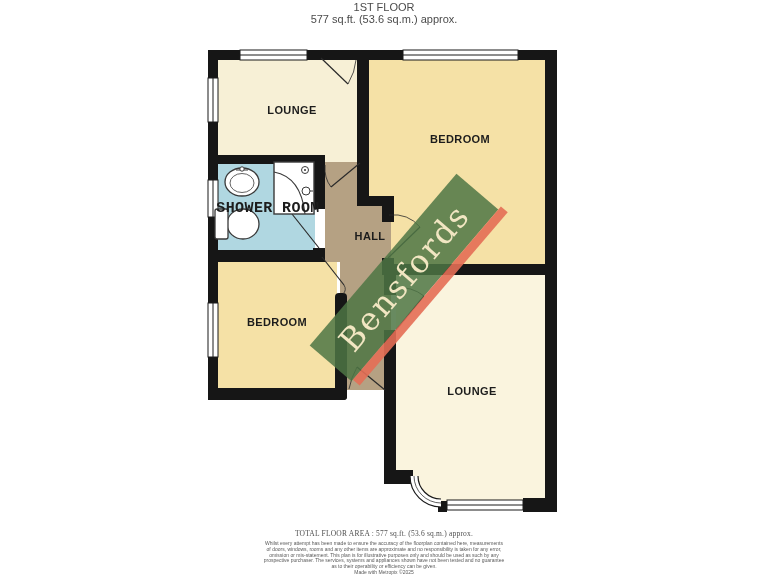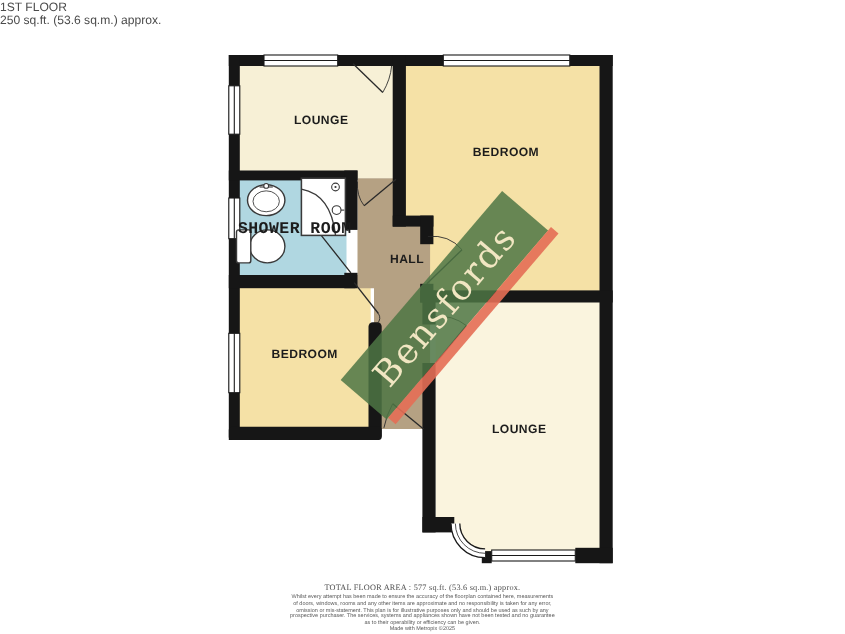--- a/index.html
+++ b/index.html
@@ -1,18 +1,18 @@
 <!DOCTYPE html>
 <html><head>
 <meta charset="utf-8">
 <style>
   html,body{margin:0;padding:0;background:#ffffff;}
   body{width:768px;height:576px;position:relative;overflow:hidden;
        font-family:"Liberation Sans",sans-serif;}
-  .titleblock{position:absolute;left:0;right:0;top:1px;
+  .titleblock{position:absolute;left:0;right:0;top:1px;text-align:center;
        color:#4b4b4b;font-size:11px;line-height:12px;}
   .plan{position:absolute;left:0;top:0;width:768px;height:576px;}
   .room-label{position:absolute;transform:translate(-50%,-50%);
        font-size:11px;font-weight:700;color:#1c1c1c;letter-spacing:.4px;
        white-space:nowrap;z-index:30;}
   .lbl-kitchen{left:292px;top:110px;}
   .lbl-bedroom-right{left:460px;top:139px;}
   .lbl-shower{left:268px;top:208px;font-size:15px;font-family:Liberation Mono, monospace;}
   .lbl-hall{left:354px;top:236px;margin-left:16px;}
   .lbl-bedroom-left{left:277px;top:322px;}
@@ -26,21 +26,21 @@
        background:rgba(228,110,85,0.9);}
   .footer{position:absolute;left:0;right:0;top:529px;text-align:center;z-index:5;}
   .footer-area{font-size:7.5px;color:#4f4f4f;letter-spacing:.2px;font-family:Liberation Serif, serif;}
   .footer-disclaimer{margin-top:3px;font-size:5px;line-height:5.8px;color:#5a5a5a;}
 </style>
 </head>
 <body>
 
 <div class="titleblock">
   <div>1ST FLOOR</div>
-  <div>250 sq.ft. (53.6 sq.m.) approx.</div>
+  <div>577 sq.ft. (53.6 sq.m.) approx.</div>
 </div>
 
 <svg class="plan" width="768" height="576" viewBox="0 0 768 576">
 
   <g>
     <rect x="213" y="55" width="150" height="107" fill="#f7f0d6"></rect>
     <rect x="360" y="52" width="193" height="218" fill="#f5e1a6"></rect>
     <rect x="216" y="157" width="99" height="97" fill="#b0d7e1"></rect>
     <rect x="213" y="256" width="124" height="134" fill="#f5e1a6"></rect>
     <path fill="#b5a183" d="M325,162 L363,162 L363,204 L391,204 L391,390 L340,390 L340,262 L313,262 L313,250 L325,250 Z"></path>

